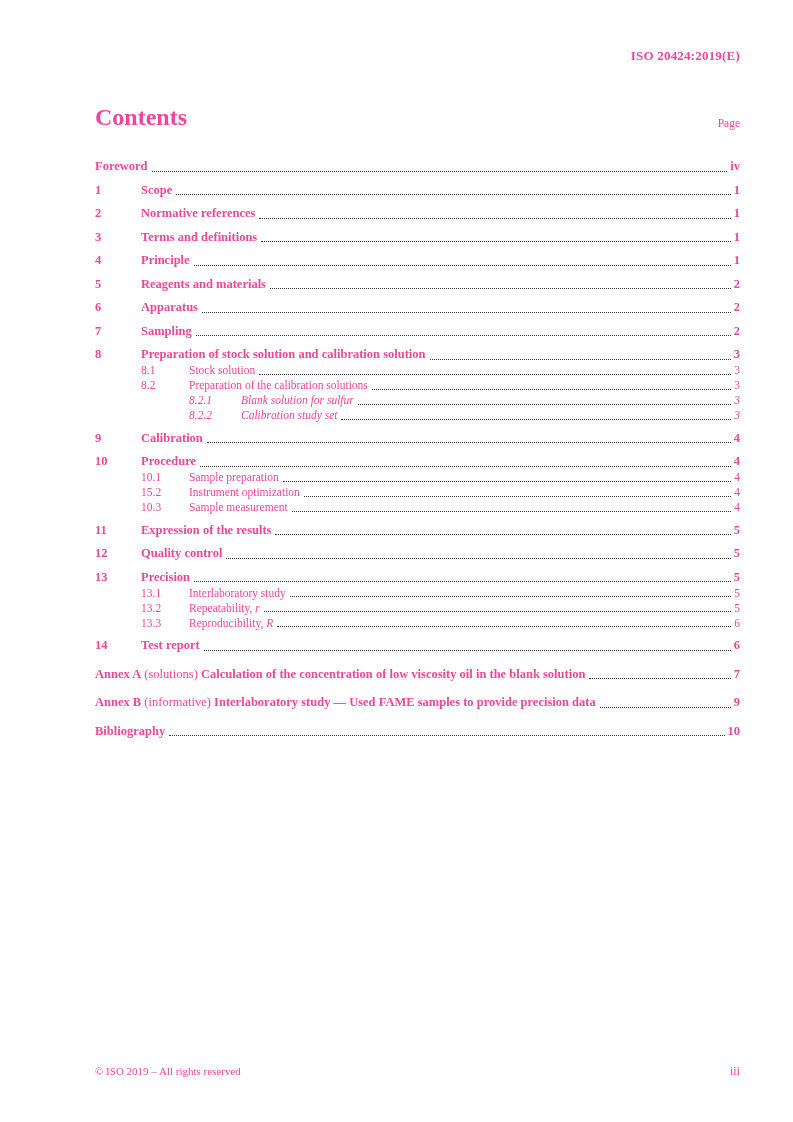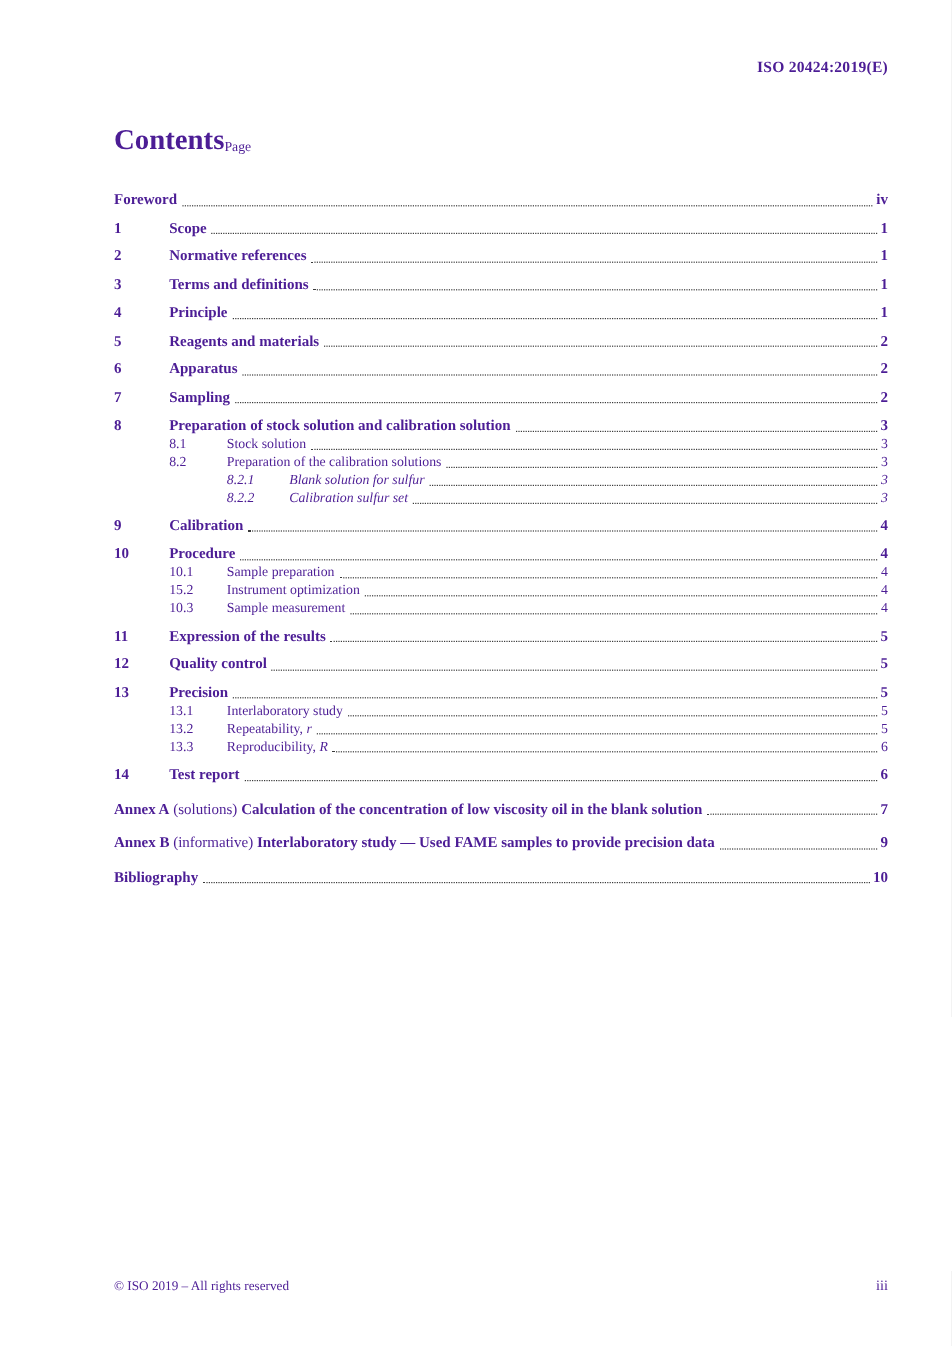--- a/index.html
+++ b/index.html
@@ -1,29 +1,29 @@
 <!DOCTYPE html>
 <html><head>
 <meta charset="utf-8">
 <style>
   * { margin:0; padding:0; box-sizing:border-box; }
   html,body { background:#e8e8e8; }
   .page {
     width:793px; height:1122px; margin:0 auto; position:relative;
-    background:#ffffff; color:#4c1d95;
+    background:#ffffff; color:#ec4899;
     font-family:"Liberation Serif","DejaVu Serif",serif;
     overflow:hidden;
   }
   .doc-ref {
     position:absolute; top:48px; right:53px;
     font-weight:bold; font-size:13px; letter-spacing:0.2px;
   }
   .contents-header {
     position:absolute; top:104px; left:95px; right:53px;
-    display:flex; align-items:flex-end;
+    display:flex; justify-content:space-between; align-items:flex-end;
   }
   .contents-title { font-size:24px; font-weight:bold; }
   .page-col-label { font-size:11.5px; padding-bottom:2px; }
 
   .toc {
     position:absolute; top:151px; left:95px; right:53px;
   }
   .row { display:flex; align-items:center; }
   .row.l0 { font-size:12.5px; line-height:15.5px; margin-top:8px; }
   .row.l1, .row.l2 { font-size:11.5px; line-height:14.5px; margin-top:0.5px; }
@@ -133,21 +133,21 @@
         <span class="pg">3</span>
       </div>
       <div class="row l2">
         <span class="num">8.2.1</span>
         <span class="label"><span>Blank solution for sulfur</span></span>
         <span class="leader"></span>
         <span class="pg">3</span>
       </div>
       <div class="row l2">
         <span class="num">8.2.2</span>
-        <span class="label"><span>Calibration sulfur set</span></span>
+        <span class="label"><span>Calibration study set</span></span>
         <span class="leader"></span>
         <span class="pg">3</span>
       </div>
       <div class="row l0">
         <span class="num b">9</span>
         <span class="label"><span class="b">Calibration</span></span>
         <span class="leader"></span>
         <span class="pg">4</span>
       </div>
       <div class="row l0">

